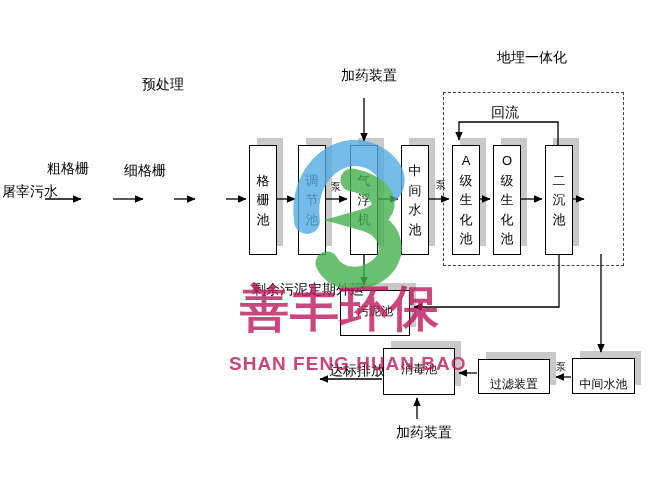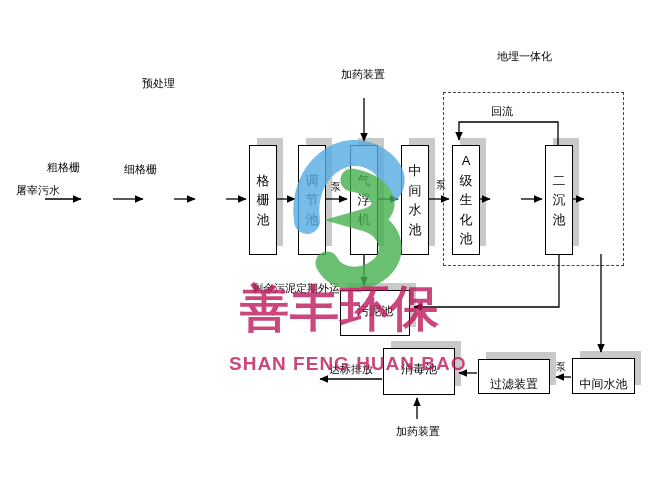--- a/index.html
+++ b/index.html
@@ -25,21 +25,21 @@
   }
   .hbox.top-label{align-items:flex-start;padding-top:12px;}
   
   .dashed-region{
     position:absolute;left:443px;top:92px;width:179px;height:172px;
     border:1.6px dashed #444;background:transparent;
   }
   
   .connectors{position:absolute;left:0;top:0;z-index:2;pointer-events:none;}
   
-  .flabel{position:absolute;font-size:11px;white-space:nowrap;z-index:4;}
+  .flabel{position:absolute;font-size:14px;white-space:nowrap;z-index:4;}
   .flabel.pump{font-size:10px;}
   
   .watermark{position:absolute;inset:0;z-index:5;opacity:.8;pointer-events:none;}
   .wm-cn{
     position:absolute;left:240px;top:284px;font-size:49px;font-weight:bold;
     letter-spacing:1px;line-height:1;color:#be185d;white-space:nowrap;
   }
   .wm-en{
     position:absolute;left:229px;top:353px;font-size:19px;font-weight:bold;
     letter-spacing:1px;color:#be185d;white-space:nowrap;
@@ -59,20 +59,23 @@
       <span class="vlabel">格栅池</span>
     </div>
   <div class="vbox" style="left:350px">
       <span class="vlabel">气浮机</span>
     </div>
   <div class="vbox" style="left:401px">
       <span class="vlabel">中间水池</span>
     </div>
   <div class="vbox" style="left:452px">
       <span class="vlabel">A级生化池</span>
+    </div>
+  <div class="vbox" style="left:493px">
+      <span class="vlabel">O级生化池</span>
     </div>
   <div class="vbox" style="left:545px">
       <span class="vlabel">二沉池</span>
     </div>
 
   <div class="hbox top-label" style="left:340px;top:290px;width:68px;height:32px">
       <span>污泥池</span>
     </div>
   <div class="hbox top-label" style="left:383px;top:348px;width:70px;height:33px">
       <span>消毒池</span>
@@ -107,21 +110,21 @@
       <path d="M601,254 V352" marker-end="url(#ah)"></path>
       <path d="M559,254 V307 H414" marker-end="url(#ah)"></path>
       <path d="M364,254 V285" marker-end="url(#ah)"></path>
       <path d="M571,377 H556" marker-end="url(#ah)"></path>
       <path d="M477,373 H459" marker-end="url(#ah)"></path>
       <path d="M382,379 H320" marker-end="url(#ah)"></path>
       <path d="M417,419 V398" marker-end="url(#ah)"></path>
     </g>
   </svg>
 
-  <span class="flabel" style="left:16px;top:183px">屠宰污水</span>
+  <span class="flabel" style="left:2px;top:183px">屠宰污水</span>
   <span class="flabel" style="left:47px;top:160px">粗格栅</span>
   <span class="flabel" style="left:124px;top:162px">细格栅</span>
   <span class="flabel" style="left:142px;top:76px">预处理</span>
   <span class="flabel" style="left:341px;top:67px">加药装置</span>
   <span class="flabel" style="left:497px;top:49px">地埋一体化</span>
   <span class="flabel" style="left:491px;top:104px">回流</span>
   <span class="flabel pump" style="left:331px;top:180px">泵</span>
   <span class="flabel pump" style="left:436px;top:178px">泵</span>
   <span class="flabel pump" style="left:556px;top:360px">泵</span>
   <span class="flabel" style="left:252px;top:281px">剩余污泥定期外运</span>

